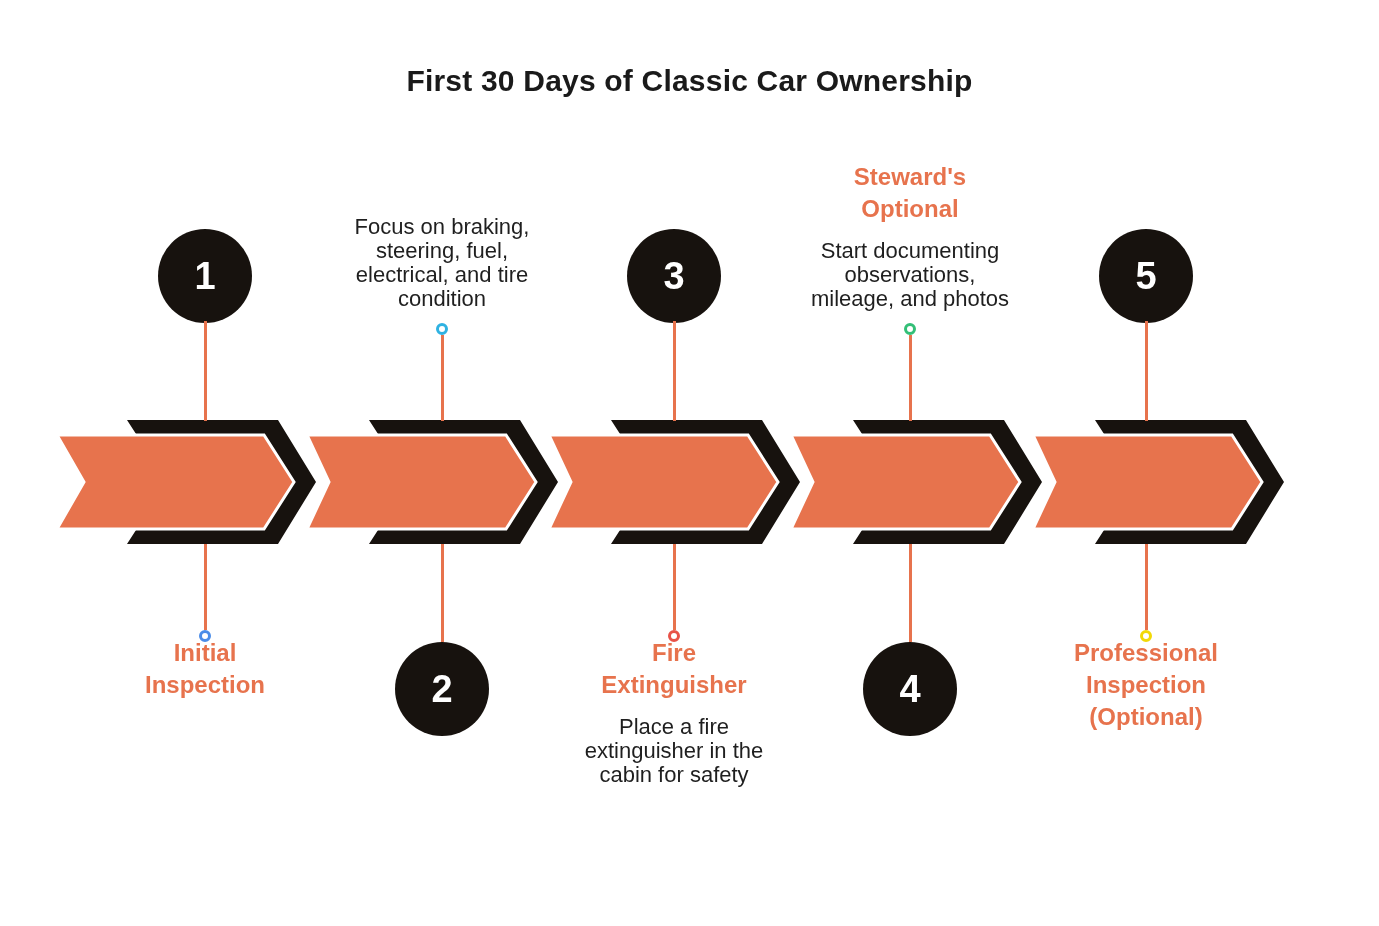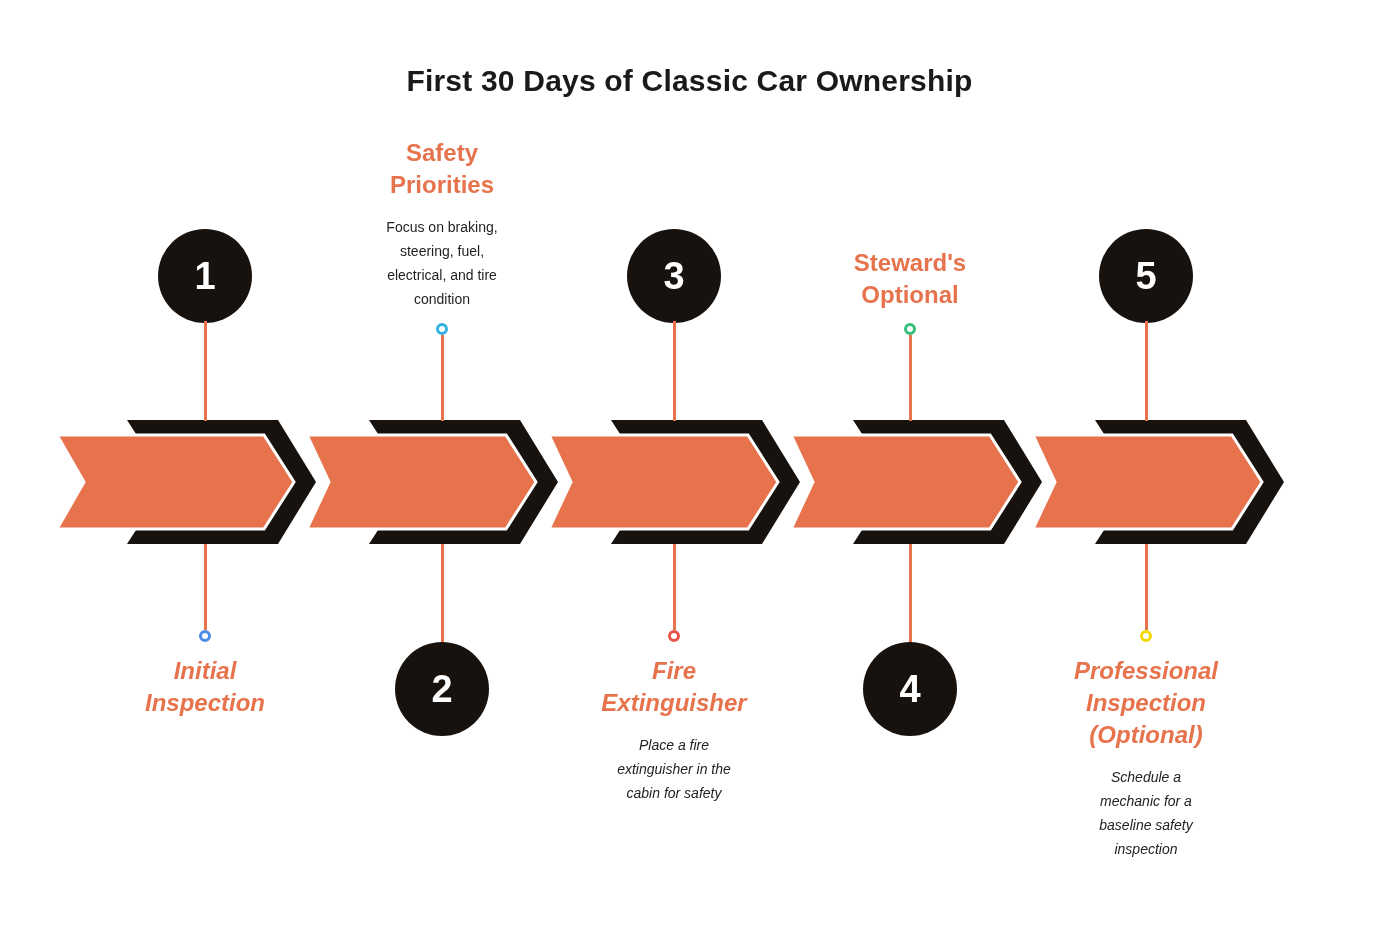--- a/index.html
+++ b/index.html
@@ -34,29 +34,29 @@
   .step--text-above .cline-lower { top:544px; height:98px; }
 
   .marker {
     position:absolute; left:50%; margin-left:-6px; width:12px; height:12px;
     box-sizing:border-box; border:3px solid #888; border-radius:50%; background:#ffffff;
   }
   .step--text-below .marker { top:630px; }
   .step--text-above .marker { top:323px; }
 
   .text-block { position:absolute; left:0; width:100%; text-align:center; }
-  .step--text-below .text-block { top:655px;font-style:italic; }
+  .step--text-below .text-block { top:637px; }
   .step--text-above .text-block { bottom:615px; }
 
   .step-title {
     color:var(--accent); font-size:24px; line-height:32px; font-weight:700;
     white-space:pre-line; margin:0;
   }
   .step-desc {
-    color:var(--text); font-size:14px; line-height:24px; font-weight:400;
+    color:var(--text); font-size:22px; line-height:24px; font-weight:400;
     white-space:pre-line; margin:14px 0 0 0;
   }
 </style>
 </head>
 <body>
 
 <div class="canvas">
 
   <div class="main-title">First 30 Days of Classic Car Ownership</div>
 
@@ -85,22 +85,20 @@
 Inspection</div>
     </div>
   </div>
 
   <div class="step step--text-above" style="left:312px">
     <div class="badge">2</div>
     <div class="cline cline-upper"></div>
     <div class="cline cline-lower"></div>
     <div class="marker" style="border-color: rgb(47, 178, 226);"></div>
     <div class="text-block">
-      <div class="step-title">Safety
-Priorities</div>
       <div class="step-desc">Focus on braking,
 steering, fuel,
 electrical, and tire
 condition</div>
     </div>
   </div>
 
   <div class="step step--text-below" style="left:544px">
     <div class="badge">3</div>
     <div class="cline cline-upper"></div>
@@ -116,32 +114,31 @@
   </div>
 
   <div class="step step--text-above" style="left:780px">
     <div class="badge">4</div>
     <div class="cline cline-upper"></div>
     <div class="cline cline-lower"></div>
     <div class="marker" style="border-color: rgb(51, 191, 119);"></div>
     <div class="text-block">
       <div class="step-title">Steward's
 Optional</div>
+      <div class="step-desc">Start documenting
+observations,
+mileage, and photos</div>
     </div>
   </div>
 
   <div class="step step--text-below" style="left:1016px">
     <div class="badge">5</div>
     <div class="cline cline-upper"></div>
     <div class="cline cline-lower"></div>
     <div class="marker" style="border-color: rgb(242, 217, 6);"></div>
     <div class="text-block">
       <div class="step-title">Professional
 Inspection
 (Optional)</div>
-      <div class="step-desc">Schedule a
-mechanic for a
-baseline safety
-inspection</div>
     </div>
   </div>
 
 </div>
 
 </body></html>

